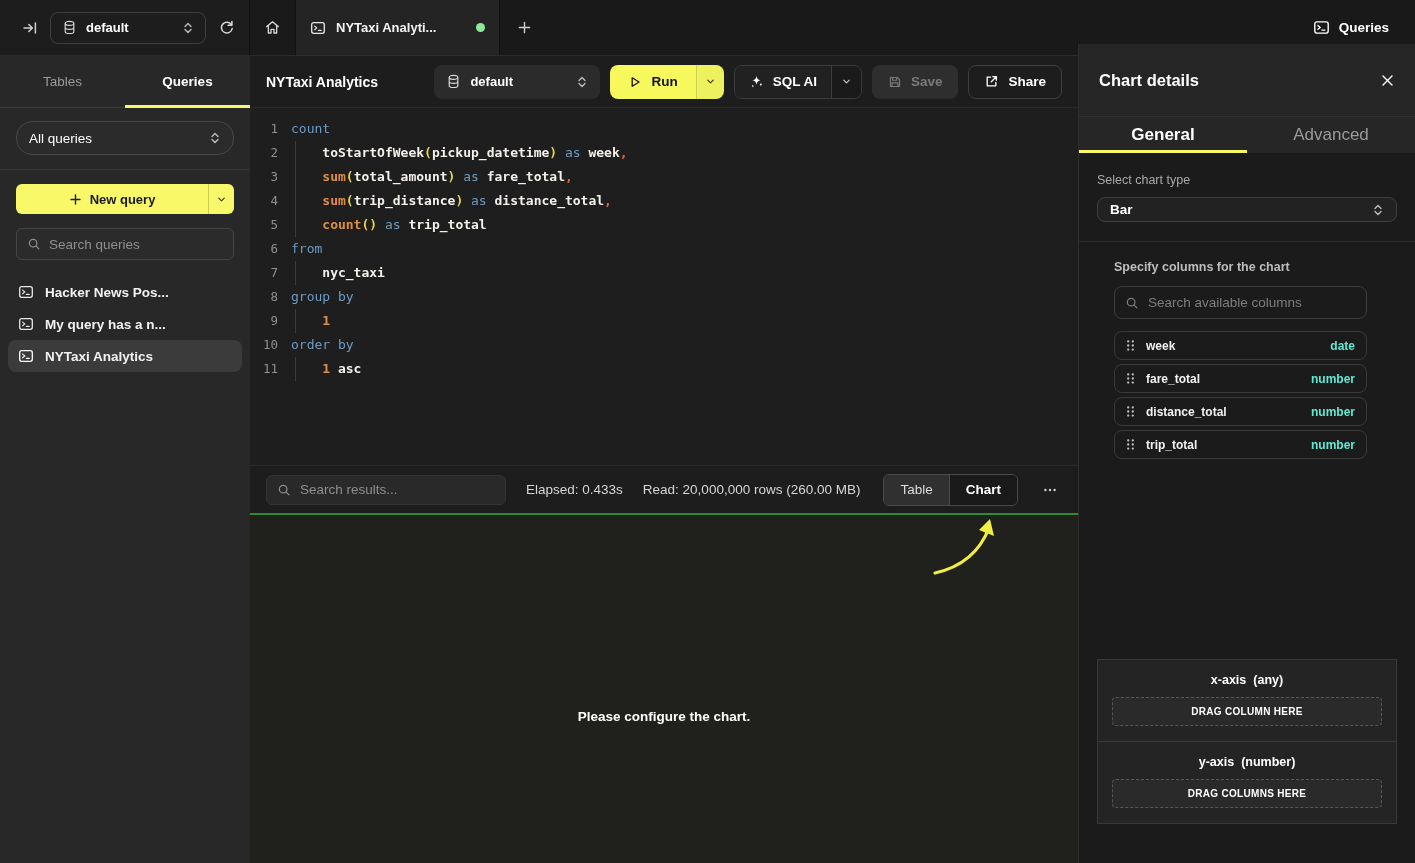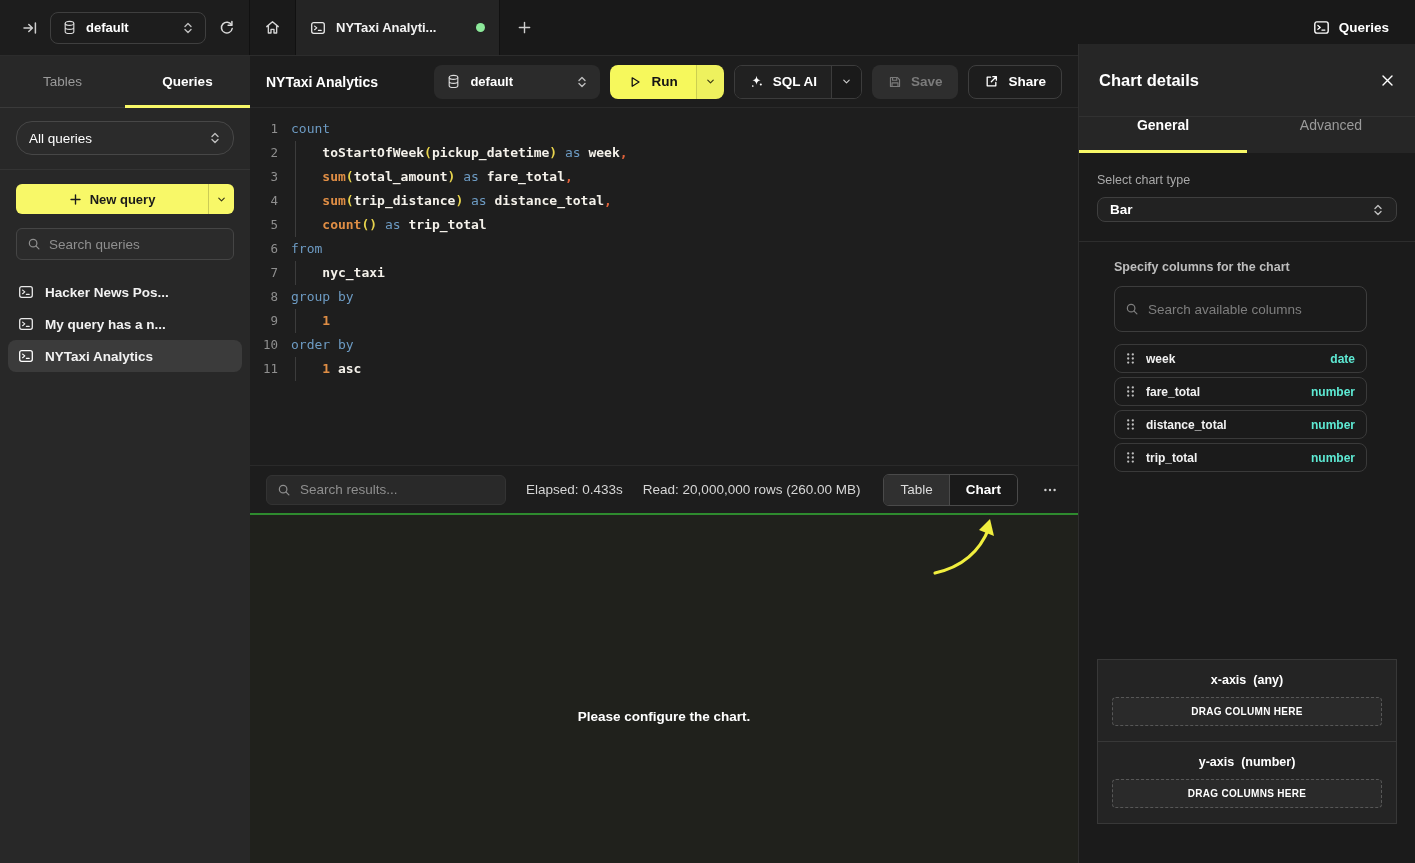--- a/index.html
+++ b/index.html
@@ -117,34 +117,34 @@
   .arrow-annot { position:absolute; left:670px; top:0; }
 
   
   .panel { position:absolute; top:44px; right:0; width:337px; bottom:0; background:#1b1b1b;
            border-left:1px solid #2e2e2e; display:flex; flex-direction:column; }
   .panel-header { height:72px; flex:none; background:#262626; display:flex; align-items:center;
                   justify-content:space-between; padding:0 20px; }
   .panel-title { color:#fff; font-size:16.5px; font-weight:700; }
   .panel-close { color:#fff; cursor:pointer; display:flex; }
   .panel-tabs { height:37px; flex:none; background:#262626; border-top:1px solid #313131; display:flex; }
-  .panel-tab { flex:1; display:flex; justify-content:center; font-size:14px;
+  .panel-tab { flex:1; display:flex; align-items:center; justify-content:center; font-size:17px;
                position:relative; cursor:pointer; }
   .panel-tab.active { color:#fff; font-weight:600; }
   .panel-tab.inactive { color:#9a9a9a; font-weight:500; }
   .panel-tab.active::after { content:""; position:absolute; left:0; right:0; bottom:0; height:3px; background:#f8f868; }
   .panel-body { flex:1; display:flex; flex-direction:column; padding:20px 18px 0; background:#1b1b1b; overflow:hidden; }
   .field-label { color:#a9a9a9; font-size:12.5px; font-weight:500; margin-bottom:10px; }
   .bar-select { height:25px; border:1px solid #3f3f3f; border-radius:8px; background:#222;
                 display:flex; align-items:center; justify-content:space-between; padding:0 12px;
                 color:#fff; font-size:13.5px; font-weight:600; cursor:pointer; }
   .panel-divider { border-top:1px solid #2d2d2d; margin:19px -18px 0; }
   .columns-block { margin:18px 30px 0 17px; }
   .columns-label { color:#bdbdbd; font-size:12.5px; font-weight:600; margin-bottom:12px; }
-  .col-search { height:46px; border:1px solid #3d3d3d; border-radius:8px; display:flex;
+  .col-search { height:33px; border:1px solid #3d3d3d; border-radius:8px; display:flex;
                 align-items:center; gap:9px; padding:0 10px; color:#7e7e7e; font-size:13.5px;
                 margin-bottom:12px; cursor:text; }
   .col-row { height:29px; border:1px solid #3a3a3a; border-radius:8px; display:flex;
              align-items:center; gap:11px; padding:0 11px; margin-bottom:4px; cursor:grab; }
   .col-name { color:#f2f2f2; font-size:12px; font-weight:700; }
   .col-type { margin-left:auto; color:#5eead4; font-size:12px; font-weight:700; }
 
   .axis-card { margin-top:auto; margin-bottom:39px; border:1px solid #383838; background:#242424; }
   .axis-section { padding:13px 14px 15px; }
   .axis-section + .axis-section { border-top:1px solid #383838; }

